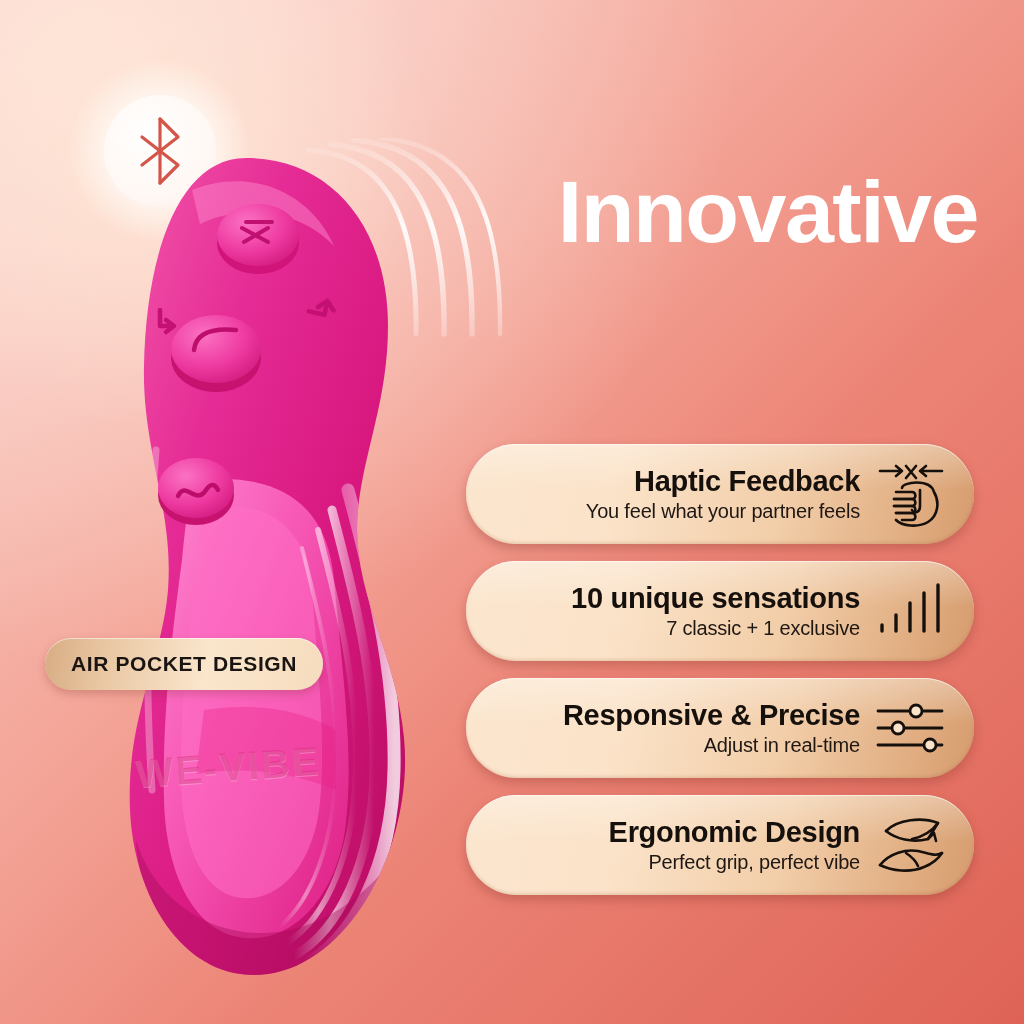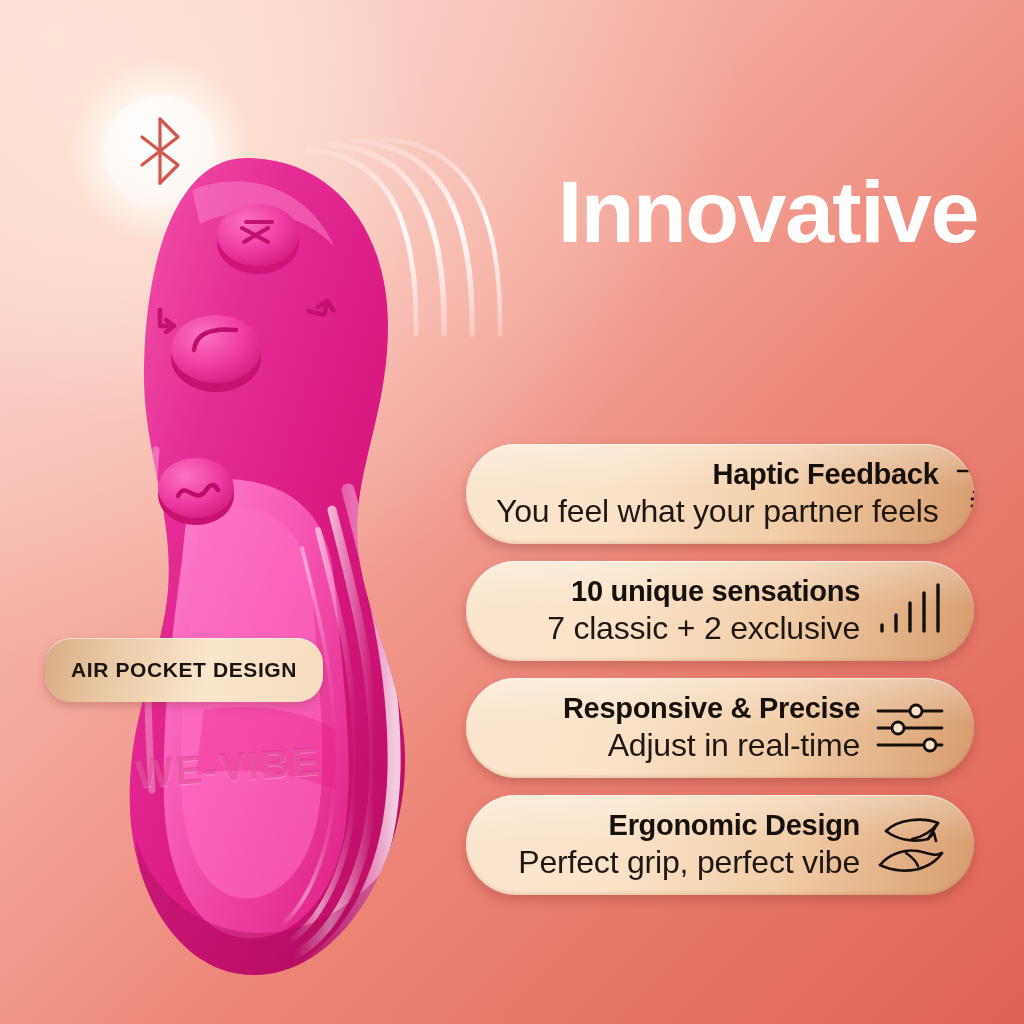--- a/index.html
+++ b/index.html
@@ -60,21 +60,21 @@
     color:rgba(214,30,120,.45);
     text-shadow:0 1px 0 rgba(255,255,255,.28);
     transform:rotate(-4deg);
     pointer-events:none;
     user-select:none;
   }
 
   
   #air-badge {
     position:absolute; left:45px; top:638px;
-    height:64px; padding:0 26px;
+    height:52px; padding:0 26px;
     display:flex; align-items:center; justify-content:center;
     border-radius:26px;
     background:linear-gradient(100deg, #D7AC83 0%, #E9C7A3 22%, #FAE6CC 58%, #F6DCBE 100%);
     box-shadow:0 4px 9px rgba(120,50,40,.26), inset 0 1px 0 rgba(255,255,255,.55);
     font-size:21px; font-weight:700; letter-spacing:.6px; color:#1A1412;
     white-space:nowrap;
   }
 
   
   #headline {
@@ -118,21 +118,21 @@
     text-align:right;
     padding-right:12px;
     position:relative; z-index:2;
   }
   .pill .ttl {
     font-size:29px; font-weight:700; color:#16100D; line-height:1.08;
     letter-spacing:-.3px; white-space:nowrap;
   }
   .pill .sub {
     margin-top:3px;
-    font-size:32px; font-weight:400; color:#1E1713; line-height:1.1;
+    font-size:20px; font-weight:400; color:#1E1713; line-height:1.1;
     letter-spacing:-.2px; white-space:nowrap;
   }
   .pill .ico {
     flex:0 0 auto;
     width:78px; height:72px;
     display:flex; align-items:center; justify-content:center;
     position:relative; z-index:2;
   }
   .pill .ico svg { width:100%; height:100%; }
 </style>
@@ -306,21 +306,21 @@
             <path d="M24 55 L40 55 C44 55 45 62 40 62 L30 62"></path>
             <path d="M48 32 L48 48 C48 55 42 56 40 52"></path>
           </g>
         </svg>
       </div>
     </div>
 
     <div class="pill">
       <div class="texts">
         <div class="ttl">10 unique sensations</div>
-        <div class="sub">7 classic + 2 exclusive</div>
+        <div class="sub">7 classic + 1 exclusive</div>
       </div>
       <div class="ico">
         <svg viewBox="0 0 78 72">
           <g stroke="#16100D" stroke-width="3.4" stroke-linecap="round">
             <line x1="10" y1="56" x2="10" y2="50"></line>
             <line x1="24" y1="56" x2="24" y2="40"></line>
             <line x1="38" y1="56" x2="38" y2="28"></line>
             <line x1="52" y1="56" x2="52" y2="18"></line>
             <line x1="66" y1="56" x2="66" y2="10"></line>
           </g>

